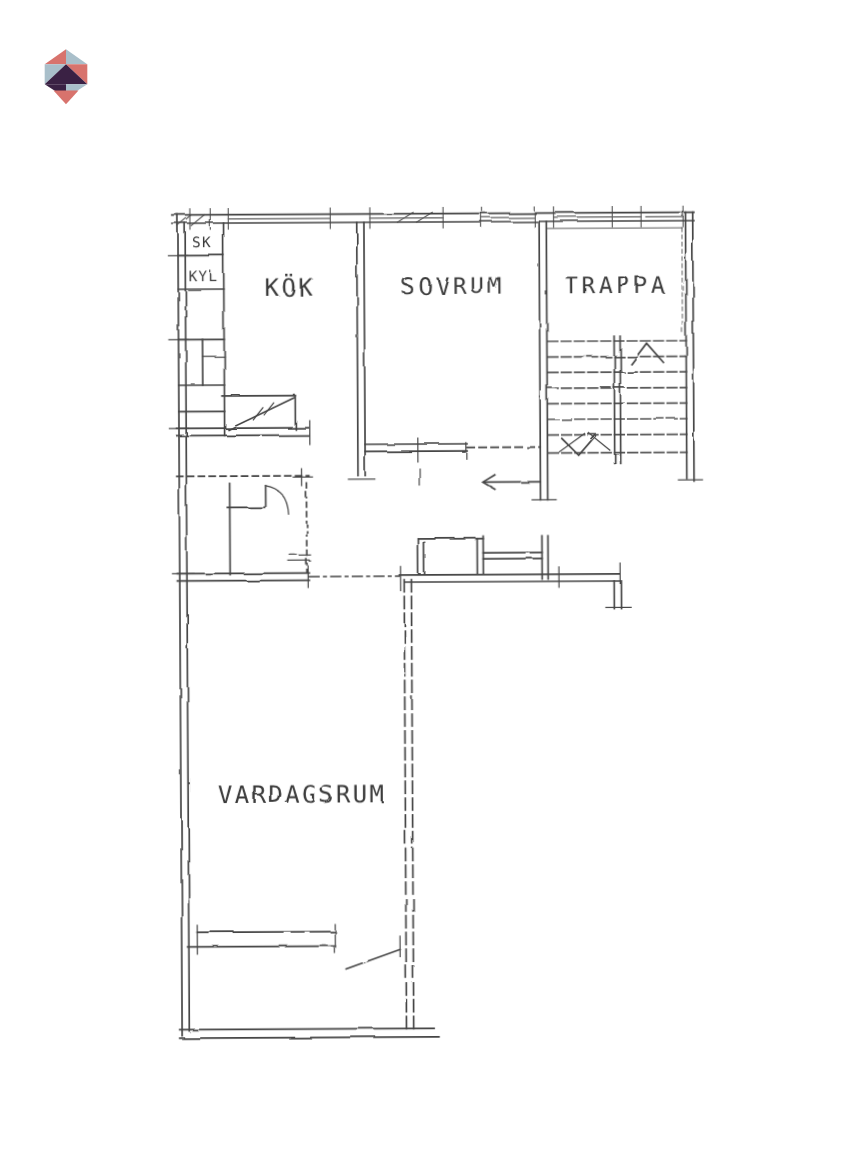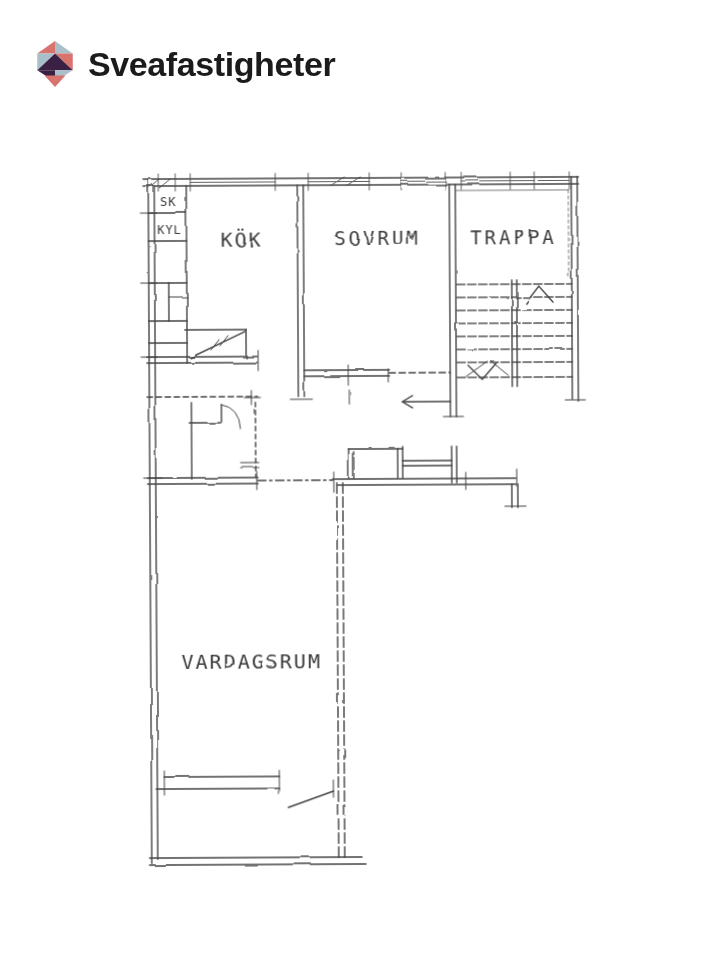--- a/index.html
+++ b/index.html
@@ -63,21 +63,20 @@
       <polygon points="18,1 1,13 18,13" fill="#d8736d"></polygon>
       <polygon points="18,1 35,13 18,13" fill="#a9bfca"></polygon>
       <polygon points="18,13 35,13 35,29" fill="#d8736d"></polygon>
       <polygon points="18,13 35,29 18,29" fill="#3a2144"></polygon>
       <polygon points="1,13 18,13 1,29" fill="#a9bfca"></polygon>
       <polygon points="18,13 18,29 1,29" fill="#3a2144"></polygon>
       <polygon points="1,29 18,29 18,40" fill="#3a2144"></polygon>
       <polygon points="18,29 35,29 18,40" fill="#a9bfca"></polygon>
       <polygon points="8,34 28,34 18,45" fill="#d8736d"></polygon>
     </svg>
-    <div class="brand-name">Sveafastigheter</div>
   </div>
 
   <svg class="plan-svg" viewBox="0 0 720 960">
     <defs>
       <filter id="rough" x="-3%" y="-3%" width="106%" height="106%">
         <feTurbulence type="fractalNoise" baseFrequency="0.035" numOctaves="2" seed="7" result="n"></feTurbulence>
         <feDisplacementMap in="SourceGraphic" in2="n" scale="2.4"></feDisplacementMap>
       </filter>
     </defs>
 

